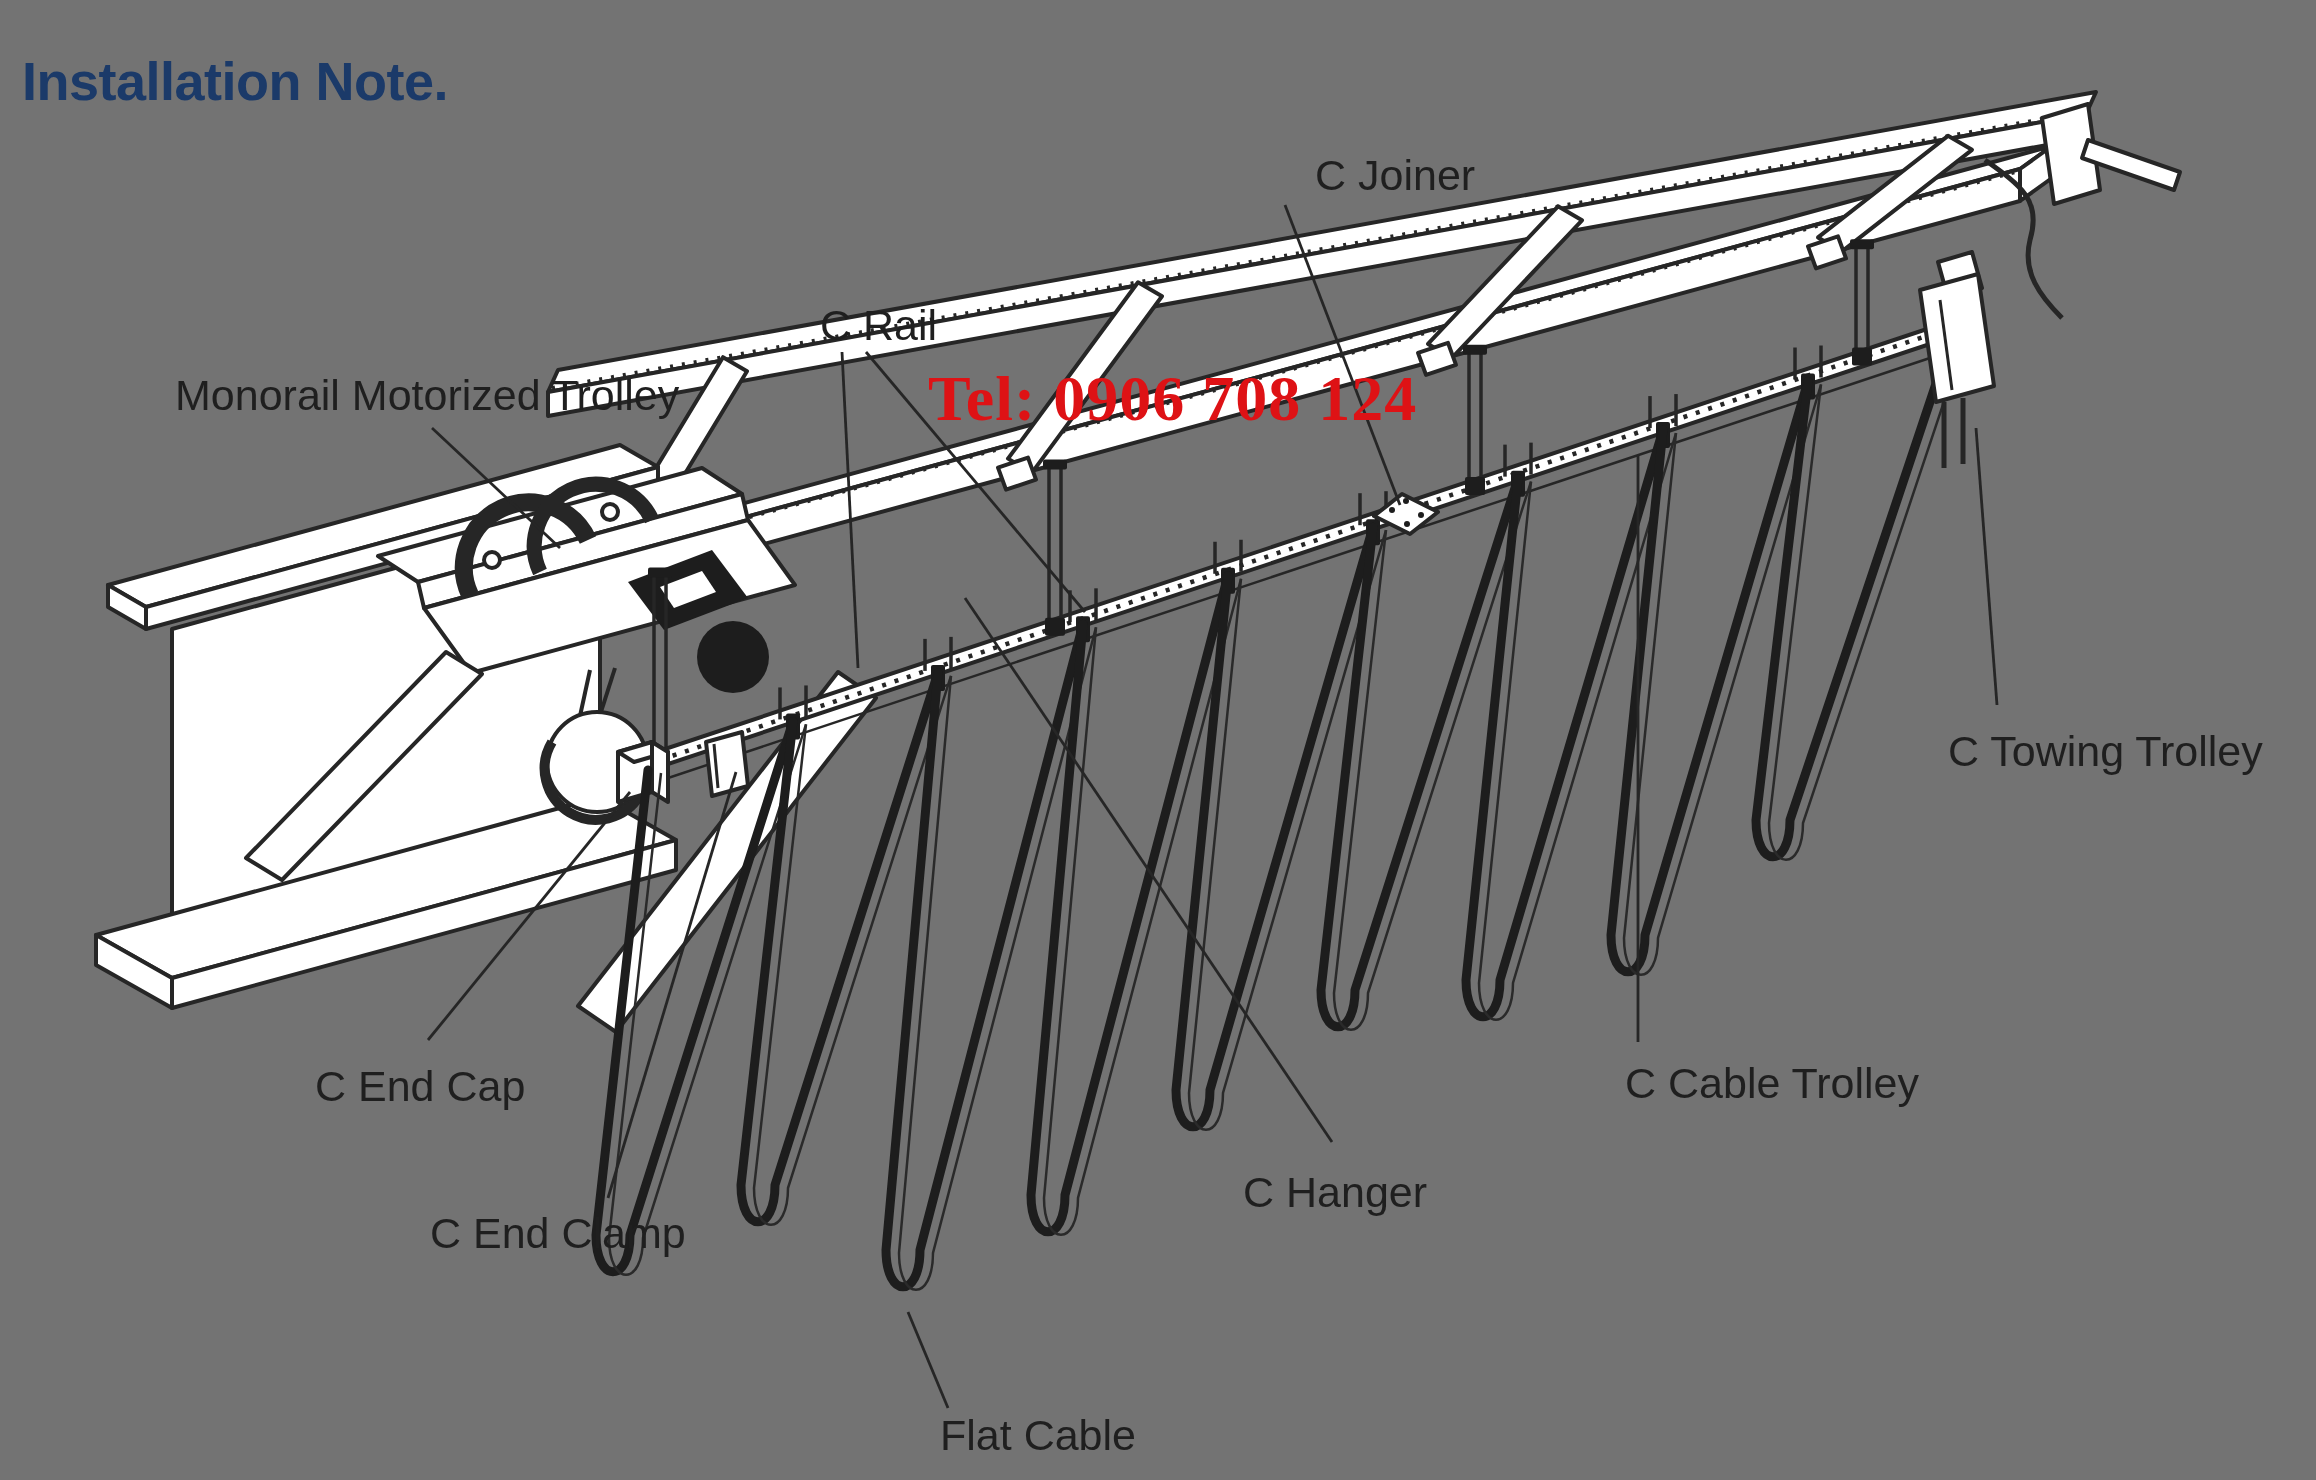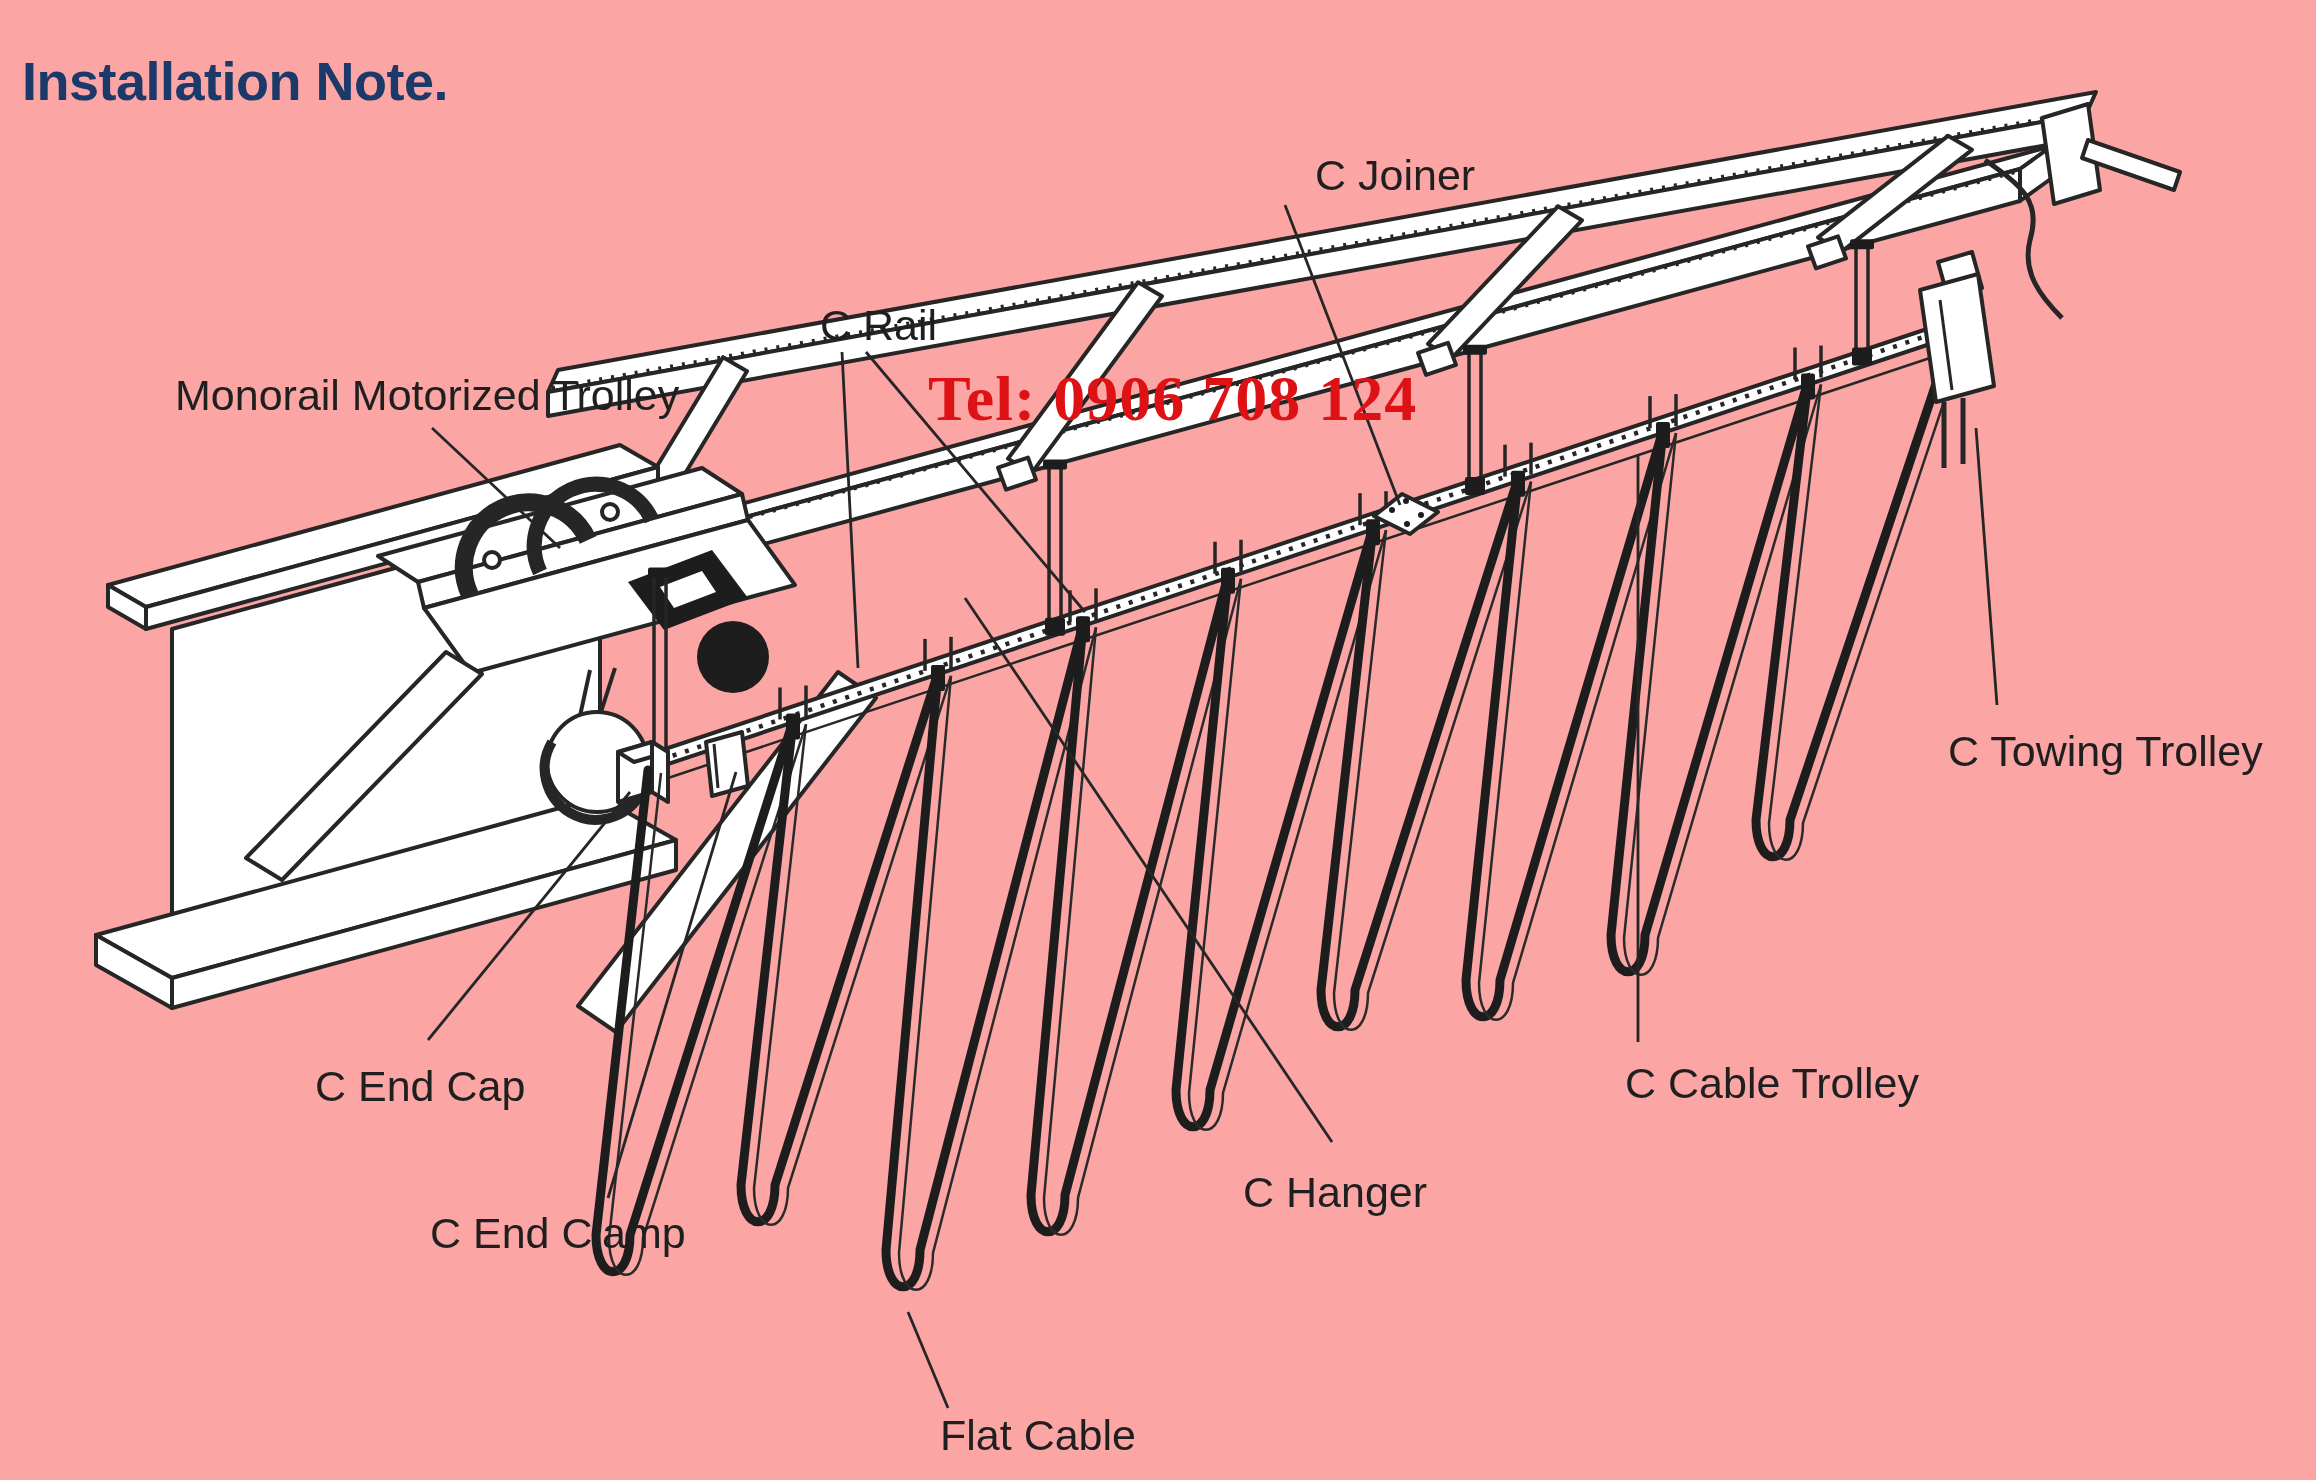--- a/index.html
+++ b/index.html
@@ -1,16 +1,16 @@
 <!DOCTYPE html>
 <html><head>
 <meta charset="utf-8">
 <style>
   html,body{margin:0;padding:0;background:#ffffff;}
-  #stage{position:relative;width:2316px;height:1480px;background:#fca5a5;overflow:hidden;}
+  #stage{position:relative;width:2316px;height:1480px;background:#737373;overflow:hidden;}
   svg{position:absolute;left:0;top:0;}
   .lbl{font-family:"Liberation Sans",sans-serif;font-size:43px;fill:#1f1f1f;}
   .title{font-family:"Liberation Sans",sans-serif;font-size:54px;font-weight:bold;letter-spacing:-.5px;}
   .tel{font-family:"Liberation Serif",serif;font-size:64px;font-weight:bold;letter-spacing:1px;}
   .ln{stroke:#262626;fill:none;}
   .face{fill:#ffffff;stroke:#262626;stroke-width:4;stroke-linejoin:round;}
   .thin{stroke:#262626;stroke-width:2.8;fill:none;}
   .dark{fill:#1d1d1d;stroke:none;}
 </style>
 </head>

